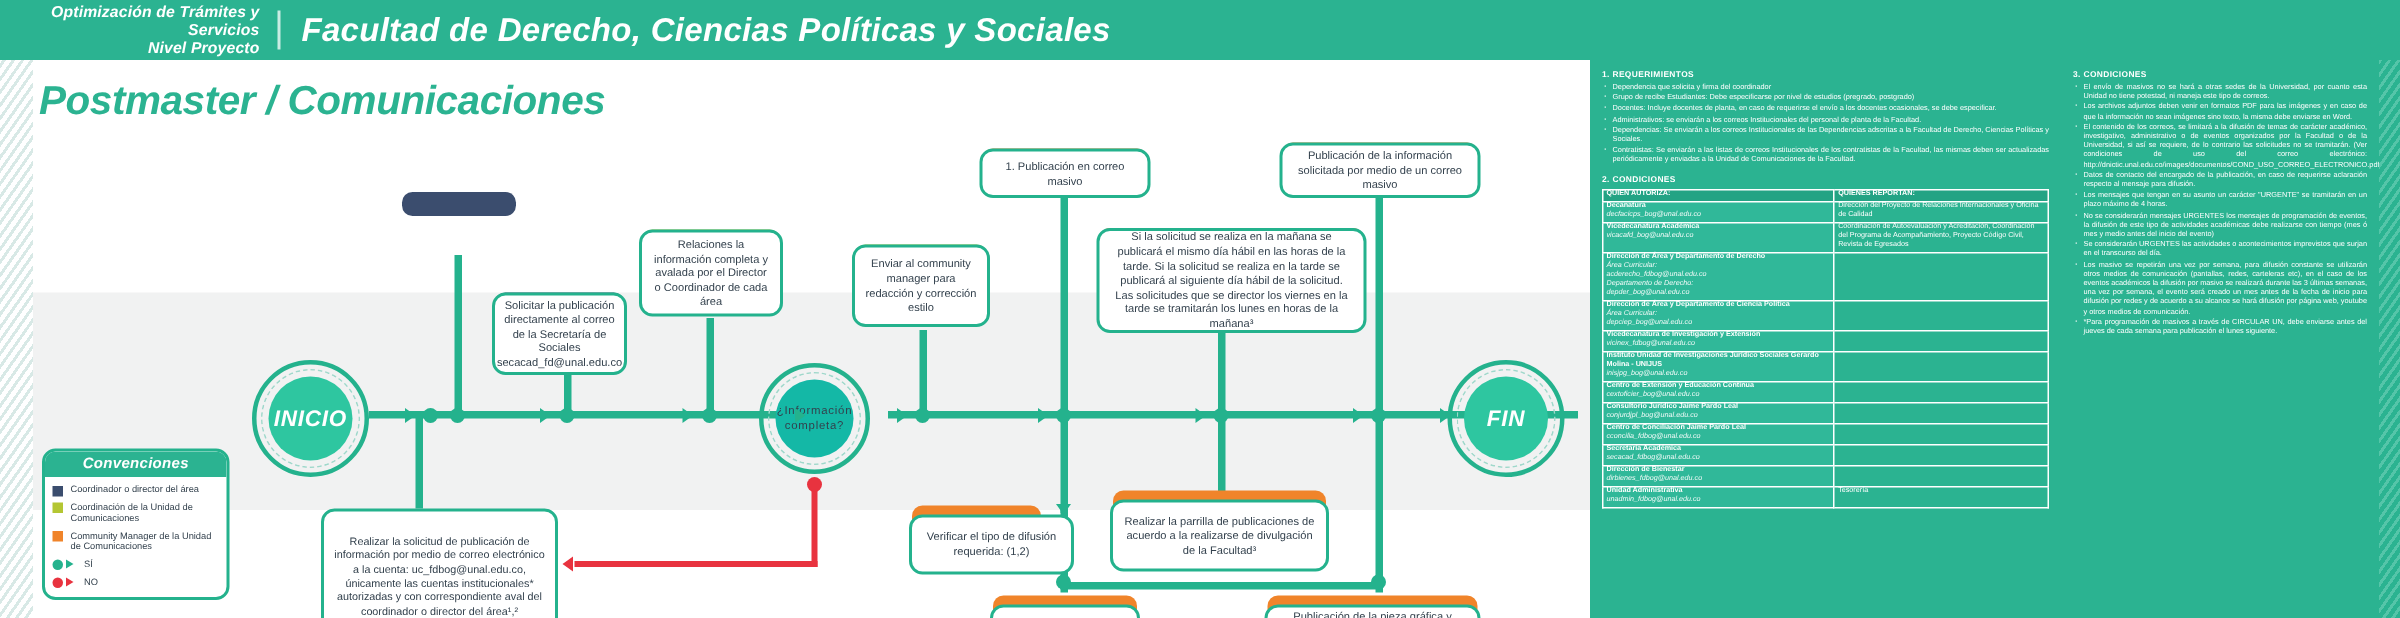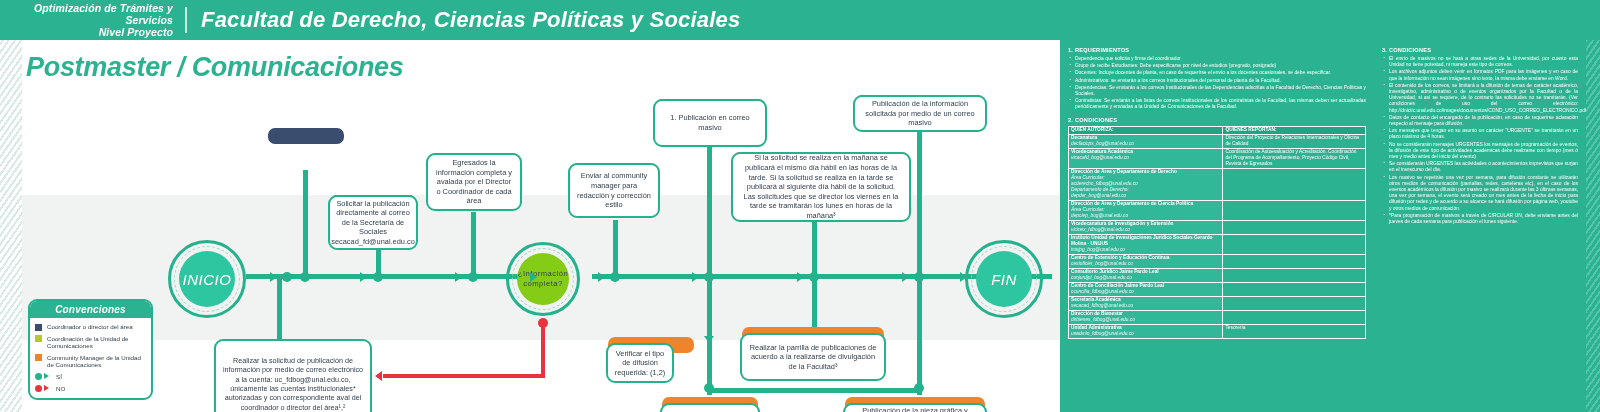--- a/index.html
+++ b/index.html
@@ -97,25 +97,25 @@
     position:absolute; inset:0; border-radius:50%;
     border:3px solid #24b28d;
   }
   .term .ring2{
     position:absolute; inset:6px; border-radius:50%;
     border:1px dashed #9fd8cb;
   }
   .term .fill{
     position:absolute; inset:11px; border-radius:50%;
     background:#2ec6a0; display:flex; align-items:center; justify-content:center;
-    color:#fff; font-weight:normal; font-style:italic; font-size:15px;
+    color:#fff; font-weight:bold; font-style:italic; font-size:15px;
     letter-spacing:.5px;
   }
   .decision .fill{
-    background:#84cc16; color:#33414d; font-weight:normal; font-style:normal;
+    background:#14b8a6; color:#33414d; font-weight:normal; font-style:normal;
     font-size:7.6px; line-height:10px; text-align:center;
   }
   
   #legend{
     position:absolute; left:28px; top:259px; width:125px;
     border:2px solid #24b28d; border-radius:9px; background:#fff; z-index:6;
     overflow:hidden;
   }
   #legend-title{
     background:#2bb391; color:#fff; font-weight:bold; font-style:italic;
@@ -248,40 +248,40 @@
     <div class="ring2"></div>
     <div class="fill">FIN</div>
   </div>
 
   <div class="bar below c-nav" style="left:268px;top:88px;width:76px;"></div>
 
   <div class="bar below c-nav" style="left:330px;top:155px;width:86px;"></div>
   <div class="node" style="left:328px;top:155px;width:90px;height:55px;">Solicitar la publicación directamente al correo de la Secretaría de Sociales secacad_fd@unal.edu.co</div>
 
   <div class="bar below c-oli" style="left:428px;top:113px;width:92px;"></div>
-  <div class="node" style="left:426px;top:113px;width:96px;height:58px;">Egresados la información completa y avalada por el Director o Coordinador de cada área</div>
+  <div class="node" style="left:426px;top:113px;width:96px;height:58px;">Relaciones la información completa y avalada por el Director o Coordinador de cada área</div>
 
   <div class="bar below c-oli" style="left:570px;top:123px;width:88px;"></div>
   <div class="node" style="left:568px;top:123px;width:92px;height:55px;">Enviar al community manager para redacción y corrección estilo</div>
 
   <div class="bar above c-nav" style="left:216px;top:301px;width:154px;"></div>
   <div class="node" style="left:214px;top:299px;width:158px;height:90px; font-size:7.2px; line-height:9.4px;">Realizar la solicitud de publicación de información por medio de correo electrónico a la cuenta: uc_fdbog@unal.edu.co, únicamente las cuentas institucionales* autorizadas y con correspondiente aval del coordinador o director del área¹,²</div>
 
   <div class="bar below c-ora" style="left:733px;top:112px;width:176px;"></div>
   <div class="node" style="left:731px;top:112px;width:180px;height:70px; white-space:pre-line;">Si la solicitud se realiza en la mañana se publicará el mismo día hábil en las horas de la tarde. Si la solicitud se realiza en la tarde se publicará al siguiente día hábil de la solicitud.
 Las solicitudes que se director los viernes en la tarde se tramitarán los lunes en horas de la mañana³</div>
 
   <div class="bar below c-ora" style="left:655px;top:59px;width:110px;"></div>
-  <div class="node" style="left:653px;top:59px;width:114px;height:48px;">1. Publicación en correo masivo</div>
+  <div class="node" style="left:653px;top:59px;width:114px;height:33px;">1. Publicación en correo masivo</div>
 
   <div class="bar below c-ora" style="left:855px;top:55px;width:130px;"></div>
   <div class="node" style="left:853px;top:55px;width:134px;height:37px;">Publicación de la información solicitada por medio de un correo masivo</div>
 
   <div class="bar above c-ora" style="left:608px;top:297px;width:86px;"></div>
-  <div class="node" style="left:606px;top:303px;width:68px;height:40px;">Verificar el tipo de difusión requerida: (1,2)</div>
+  <div class="node" style="left:606px;top:303px;width:110px;height:40px;">Verificar el tipo de difusión requerida: (1,2)</div>
 
   <div class="bar above c-ora" style="left:662px;top:357px;width:96px;"></div>
   <div class="node" style="left:660px;top:363px;width:100px;height:26px;">2. Publicación en Redes</div>
 
   <div class="bar above c-ora" style="left:742px;top:287px;width:142px;"></div>
   <div class="node" style="left:740px;top:293px;width:146px;height:48px;">Realizar la parrilla de publicaciones de acuerdo a la realizarse de divulgación de la Facultad³</div>
 
   <div class="bar above c-ora" style="left:845px;top:357px;width:140px;"></div>
   <div class="node" style="left:843px;top:363px;width:144px;height:26px;">Publicación de la pieza gráfica y textual</div>
 

